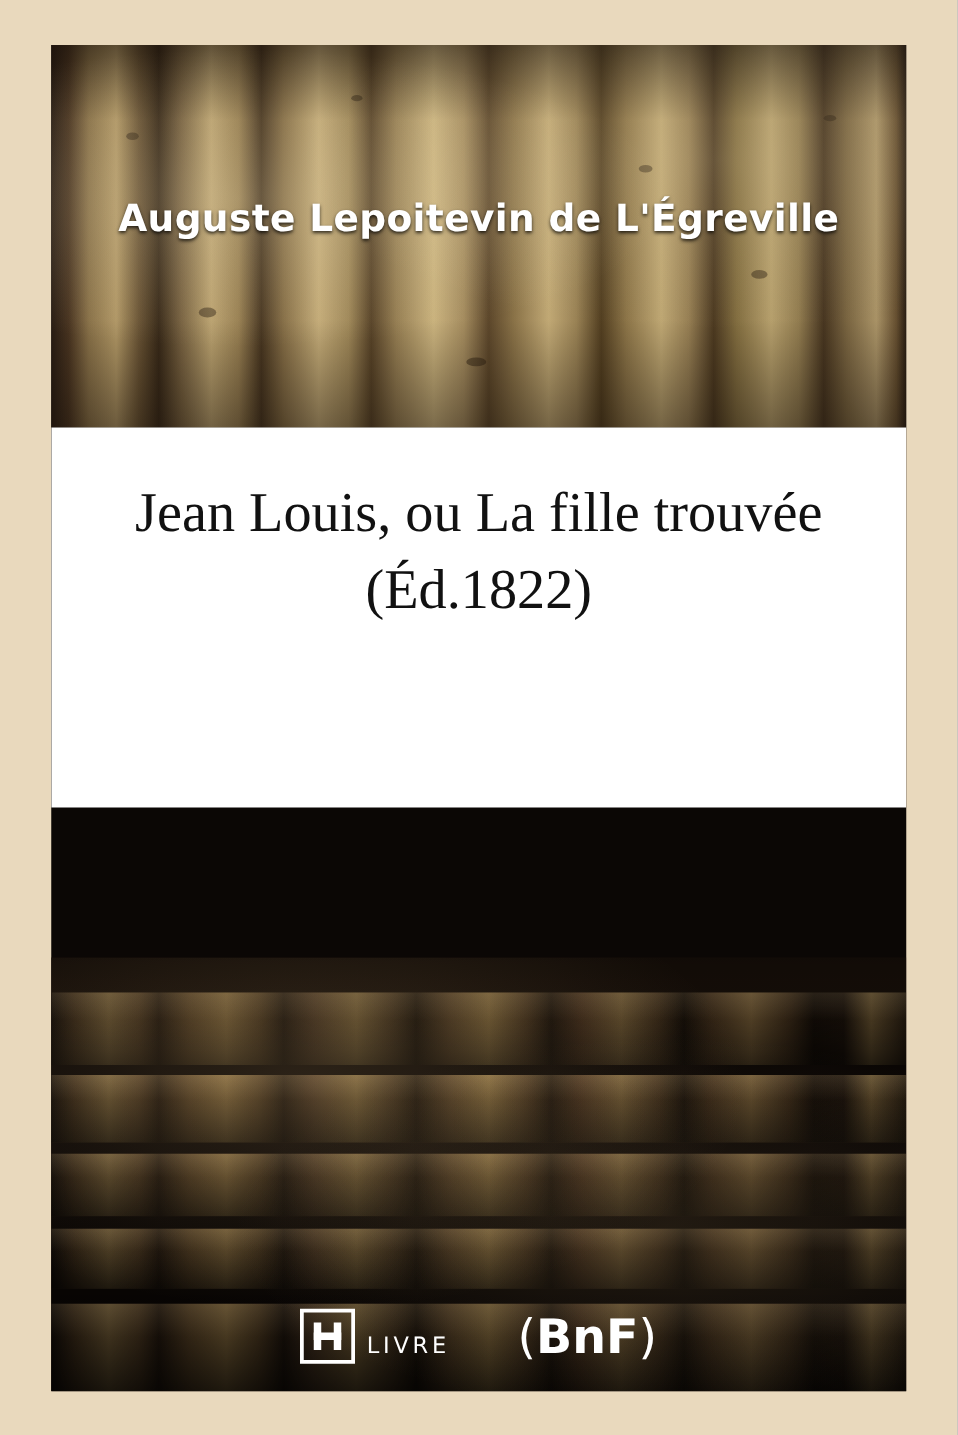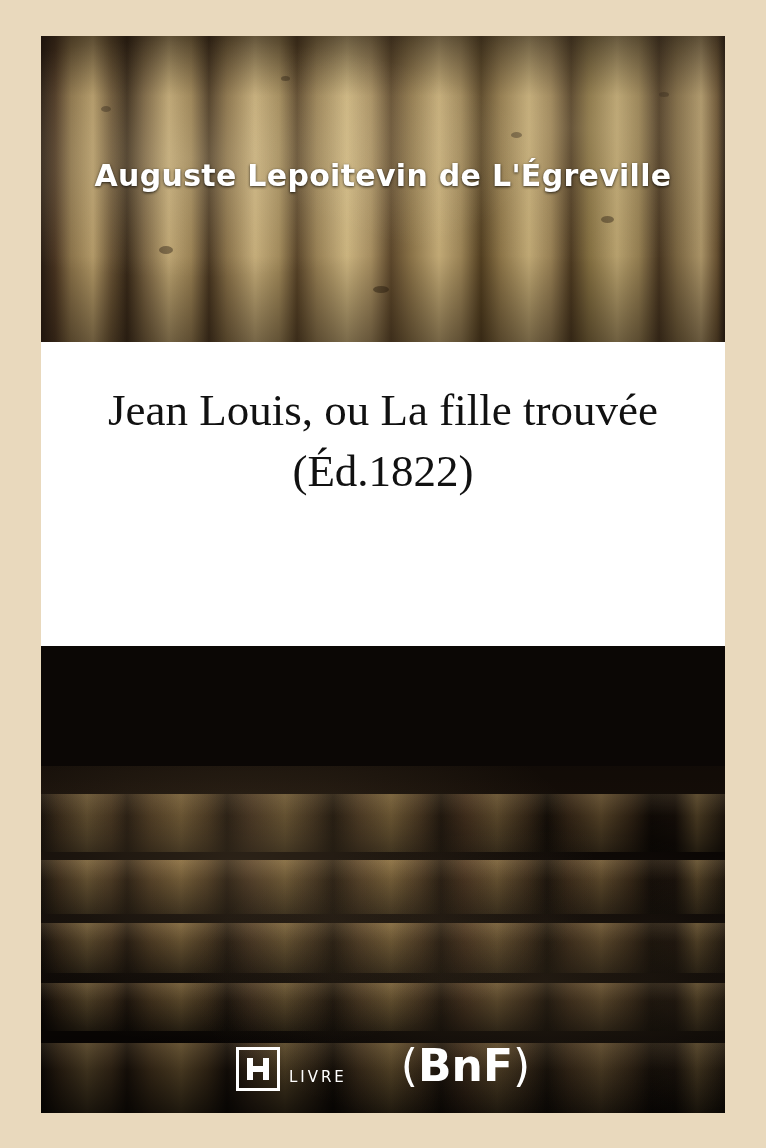--- a/index.html
+++ b/index.html
@@ -208,28 +208,28 @@
     line-height: 1;
   }
   .hachette .w1 {
     font-family: "DejaVu Sans", sans-serif;
     font-weight: bold;
     font-size: 31px;
     letter-spacing: 0.5px;
   }
   .hachette .w2 {
     font-family: "DejaVu Sans", sans-serif;
-    font-size: 15px;
+    font-size: 18px;
     letter-spacing: 3px;
     margin-top: 16px;
   }
   .bnf {
     font-family: "DejaVu Sans", sans-serif;
     font-weight: bold;
-    font-size: 44px;
+    font-size: 38px;
     color: #ffffff;
     letter-spacing: 0px;
   }
   .bnf .br { font-weight: normal; }
 </style>
 </head>
 <body>
 
 <div class="page">
 

